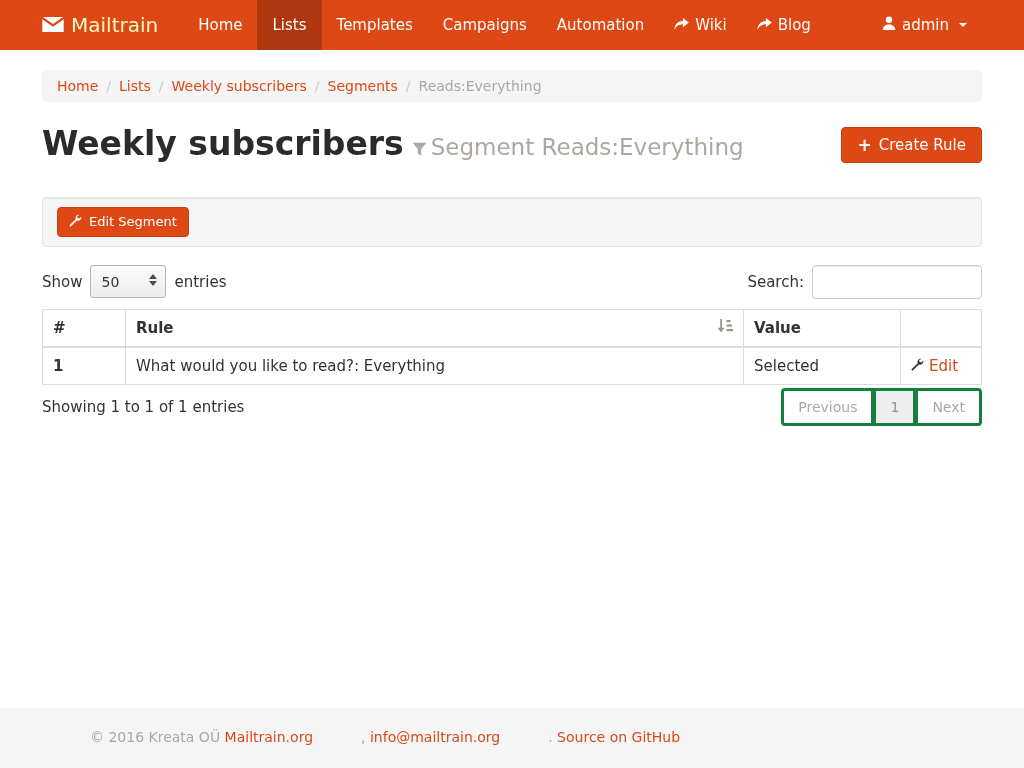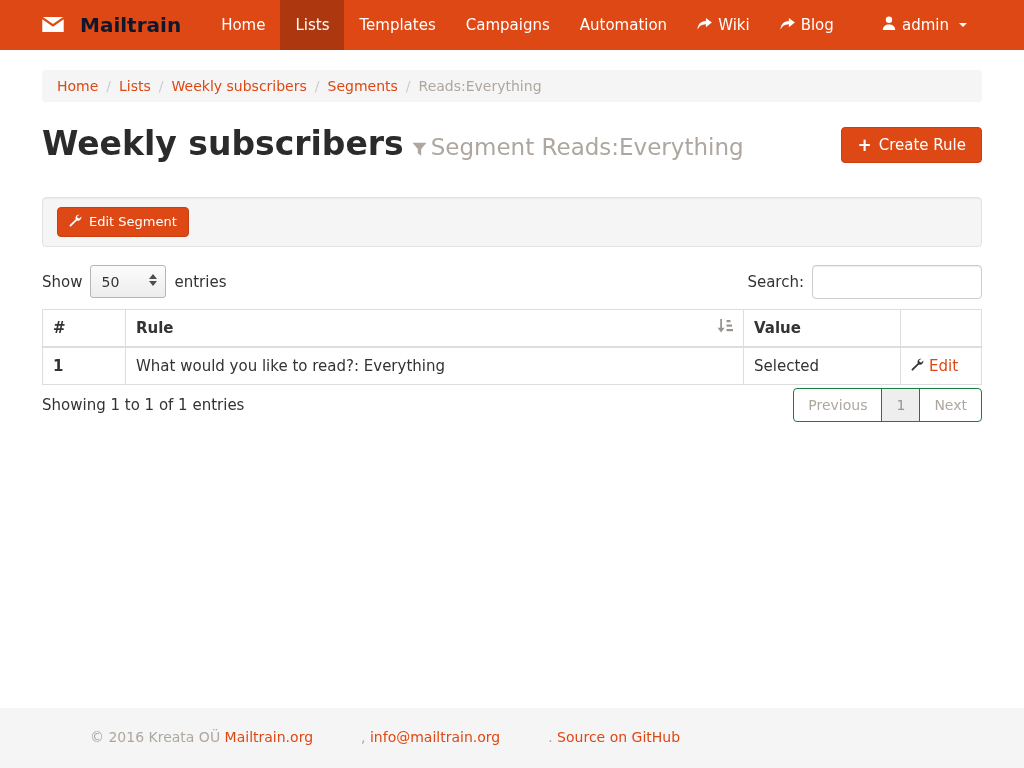--- a/index.html
+++ b/index.html
@@ -16,22 +16,22 @@
   .container { width: 970px; margin: 0 auto; padding: 0 15px; }
 
   
   .navbar {
     background: #DD4814;
     height: 50px;
     flex: 0 0 auto;
   }
   .navbar .container { display: flex; align-items: stretch; height: 50px; }
   .brand {
-    display: flex; align-items: center; gap: 16px;
-    color: #0f172a; font-size: 20px; font-weight: bold;
+    display: flex; align-items: center; gap: 7px;
+    color: #fef9c3; font-size: 20px; font-weight: normal;
     padding: 0 15px 0 0; cursor: pointer;
   }
   .nav-items { display: flex; align-items: stretch; margin-left: 10px; }
   .nav-item {
     display: flex; align-items: center; gap: 6px;
     padding: 0 15px; color: #fff; font-size: 15px; cursor: pointer;
   }
   .nav-item.active { background: #AD380F; }
   .nav-right { margin-left: auto; display: flex; align-items: stretch; }
   .caret-down {
@@ -124,21 +124,21 @@
   .th-rule { display: flex; align-items: center; justify-content: space-between; }
   .cell-num { font-weight: bold; }
   .edit-cell { display: flex; align-items: flex-start; gap: 5px; white-space: nowrap; }
 
   .table-footer {
     display: flex; justify-content: space-between; align-items: center;
     margin-top: 3px; font-size: 15px;
   }
   .pagination { display: flex; }
   .page-btn {
-    border: 1px solid #15803d; background: #fff; color: #AEA79F;
+    border: 3px solid #15803d; background: #fff; color: #AEA79F;
     padding: 8px 14px; font-size: 14px; margin-left: -1px; cursor: default;
   }
   .page-btn.first { border-radius: 4px 0 0 4px; margin-left: 0; }
   .page-btn.last { border-radius: 0 4px 4px 0; }
   .page-btn.current { background: #eee; color: #9b948d; }
 
   
   .footer {
     flex: 0 0 auto; height: 60px; background: #f5f5f5;
     padding-top: 21px; font-size: 14px;

